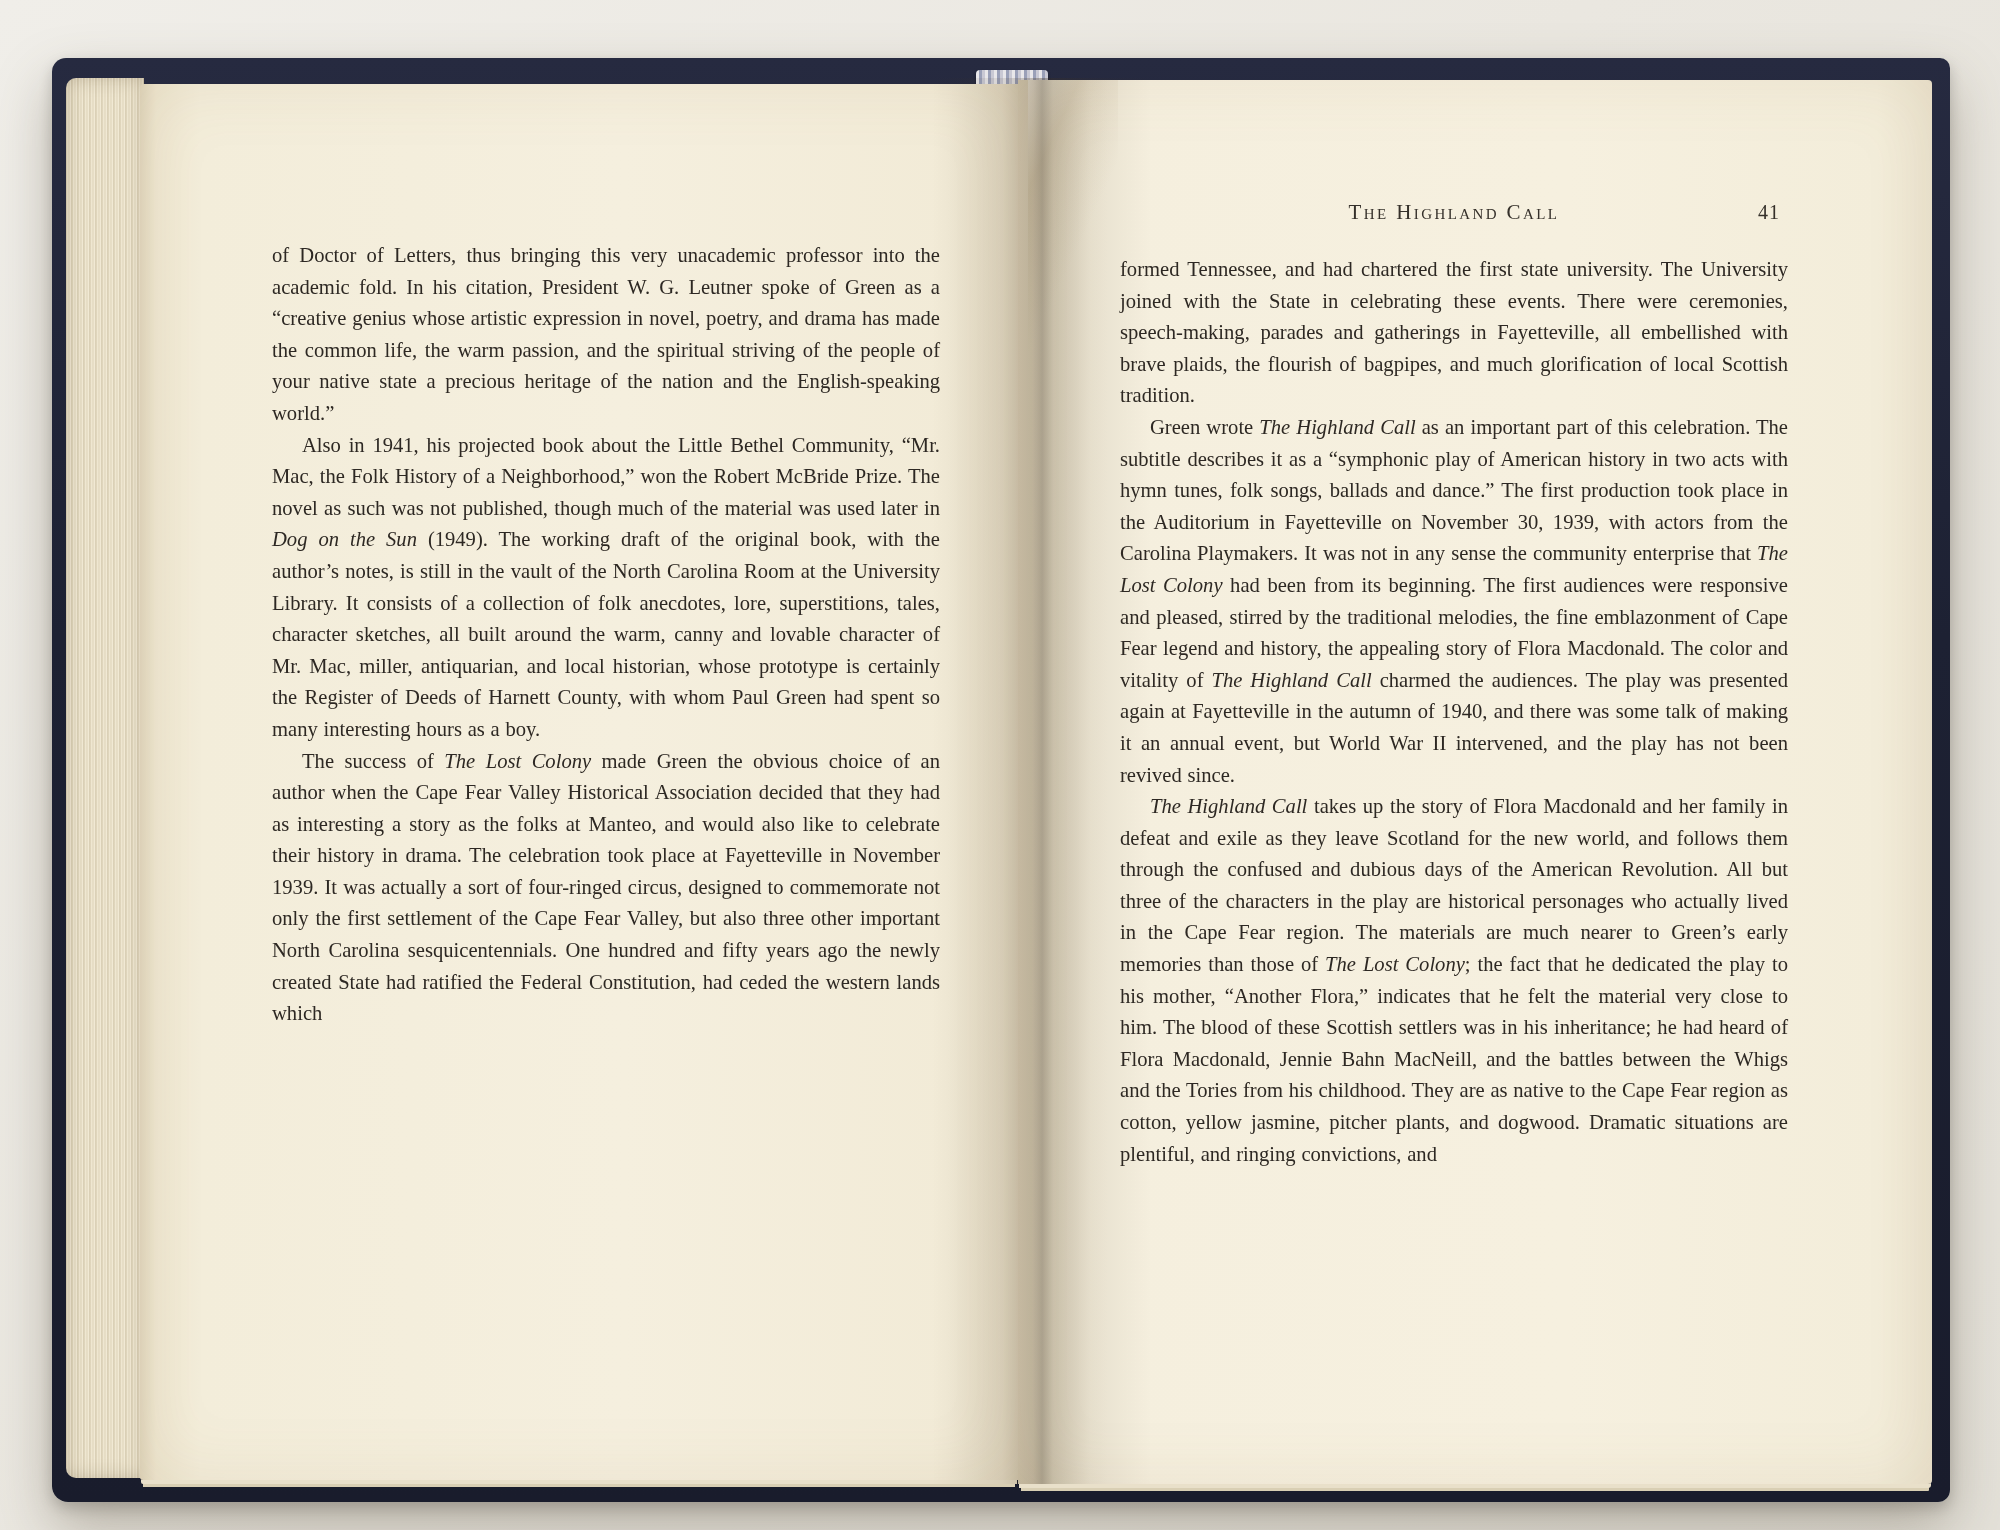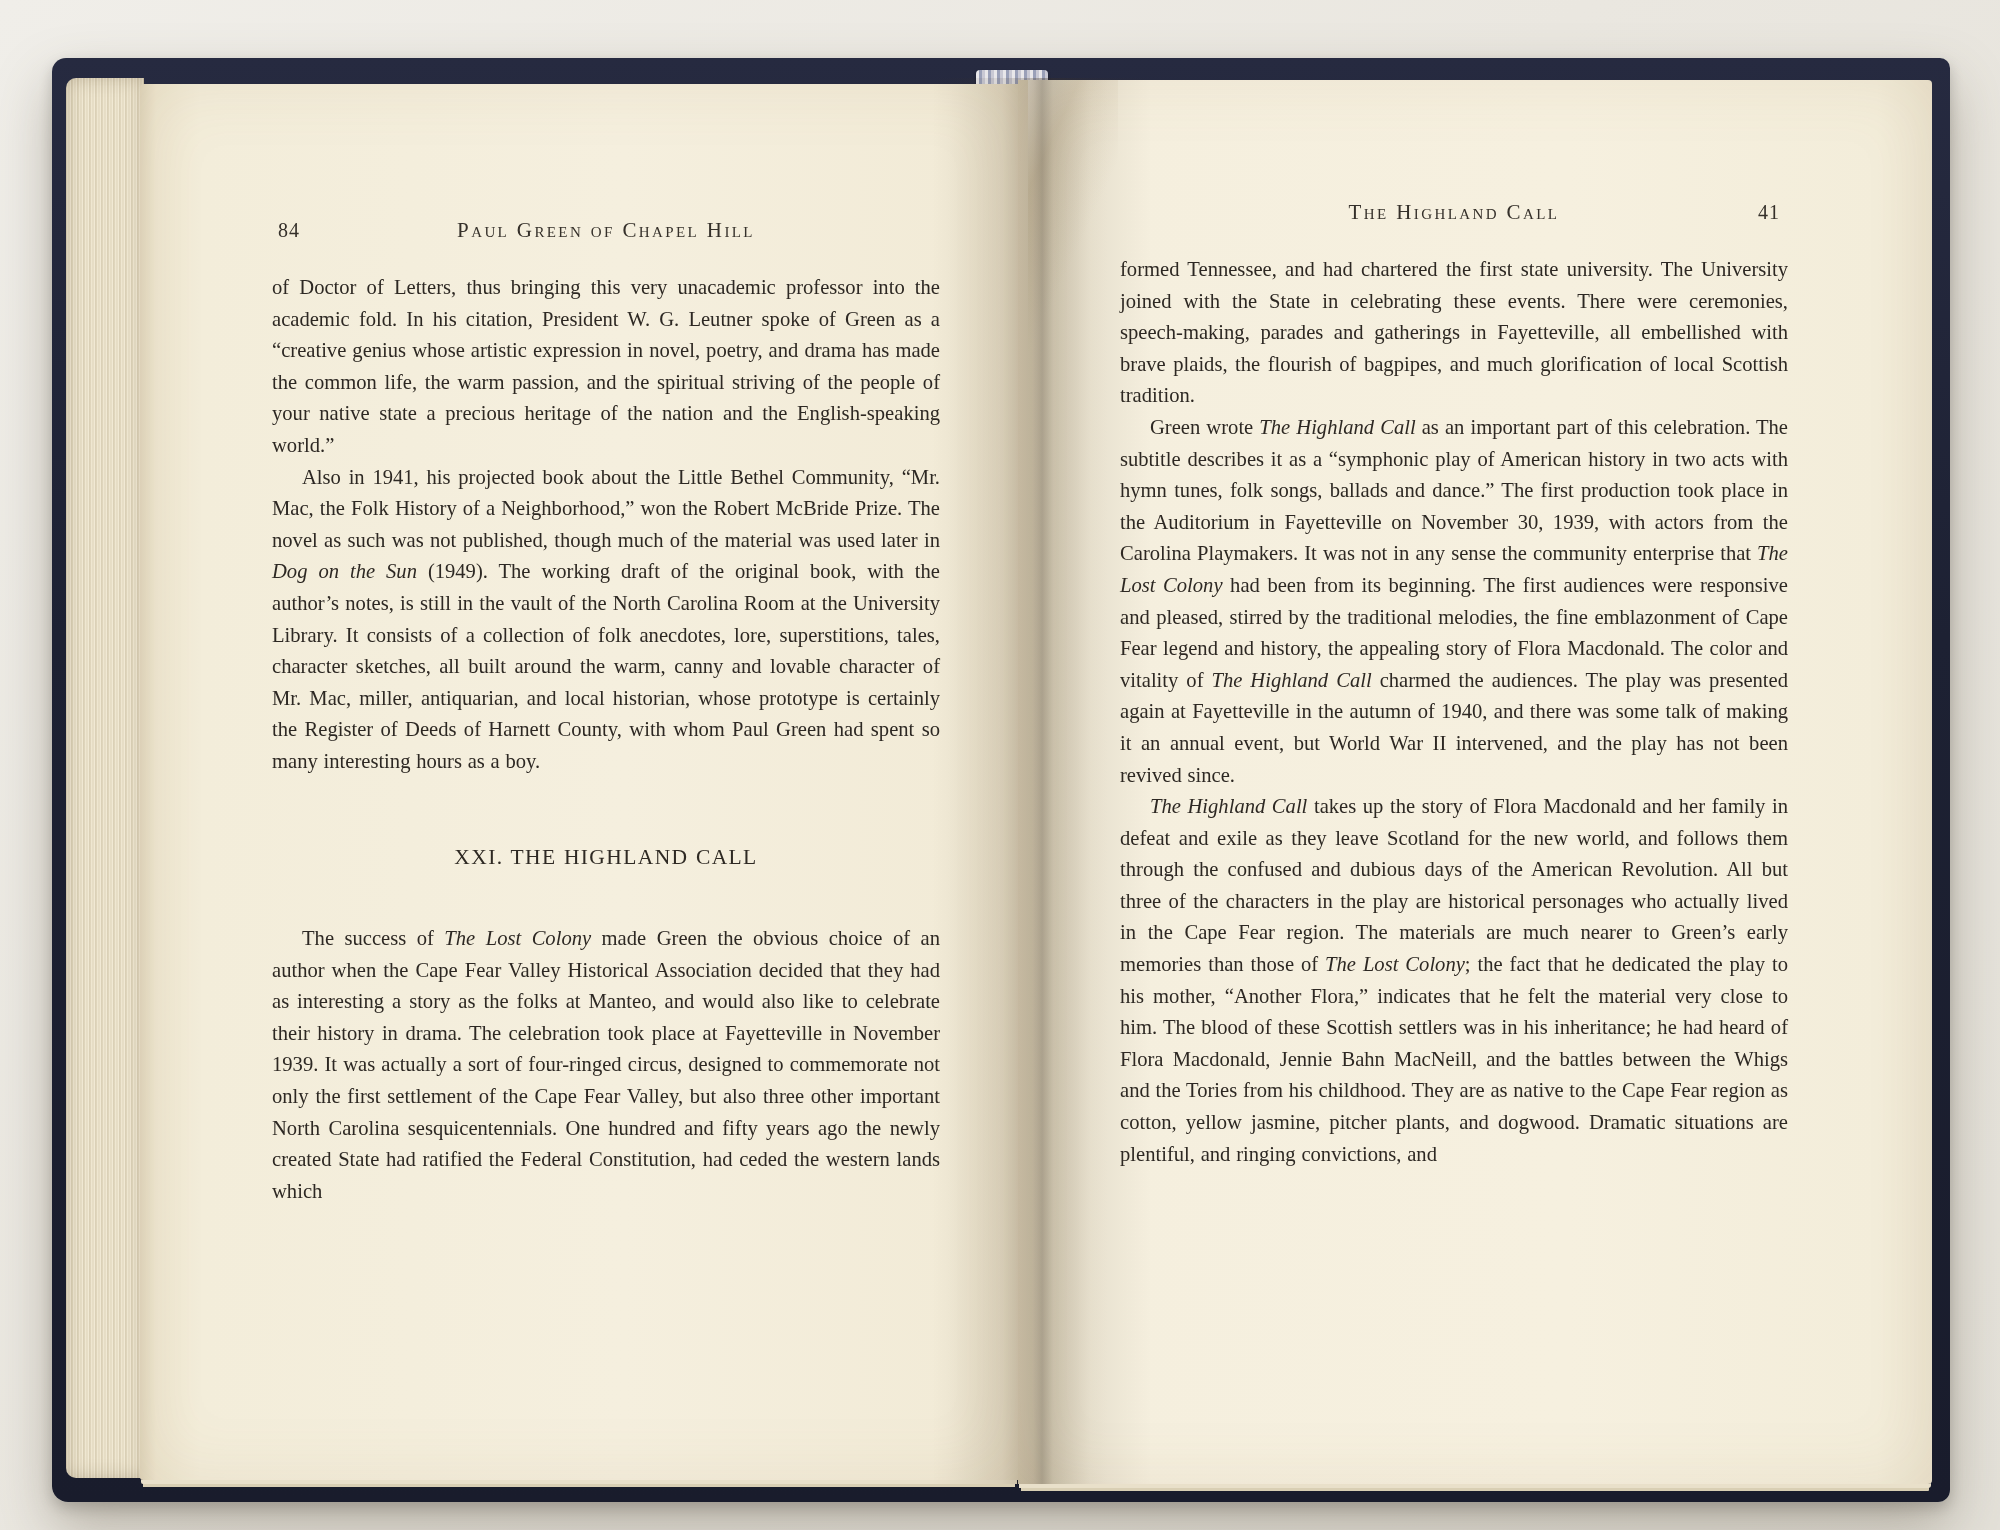--- a/index.html
+++ b/index.html
@@ -177,28 +177,23 @@
 </head>
 <body>
 
 <div class="book">
 
   <div class="page-stack-left"></div>
   <div class="headband"></div>
 
   <div class="page left">
     <div class="page-inner">
-      <div class="running-header">
-        <span class="page-num">84</span>
-        <span class="header-title">Paul Green of Chapel Hill</span>
-      </div>
       <div class="page-body">
           <p class=""><span>of Doctor of Letters, thus bringing this very unacademic professor into the academic fold. In his citation, President W. G. Leutner spoke of Green as a “creative genius whose artistic expression in novel, poetry, and drama has made the common life, the warm passion, and the spiritual striving of the people of your native state a precious heritage of the nation and the English-speaking world.”</span></p>
           <p class="indent"><span>Also in 1941, his projected book about the Little Bethel Community, “Mr. Mac, the Folk History of a Neighborhood,” won the Robert McBride Prize. The novel as such was not published, though much of the material was used later in </span><span class="italic">Dog on the Sun</span><span> (1949). The working draft of the original book, with the author’s notes, is still in the vault of the North Carolina Room at the University Library. It consists of a collection of folk anecdotes, lore, superstitions, tales, character sketches, all built around the warm, canny and lovable character of Mr. Mac, miller, antiquarian, and local historian, whose prototype is certainly the Register of Deeds of Harnett County, with whom Paul Green had spent so many interesting hours as a boy.</span></p>
-          <h2 class="section-heading">XXI. THE HIGHLAND CALL</h2>
           <p class="indent"><span>The success of </span><span class="italic">The Lost Colony</span><span> made Green the obvious choice of an author when the Cape Fear Valley Historical Association decided that they had as interesting a story as the folks at Manteo, and would also like to celebrate their history in drama. The celebration took place at Fayetteville in November 1939. It was actually a sort of four-ringed circus, designed to commemorate not only the first settlement of the Cape Fear Valley, but also three other important North Carolina sesquicentennials. One hundred and fifty years ago the newly created State had ratified the Federal Constitution, had ceded the western lands which</span></p>
         </div>
     </div>
   </div>
 
   <div class="page right">
     <div class="page-inner">
       <div class="running-header">
         <span class="header-title">The Highland Call</span>
         <span class="page-num">41</span>

